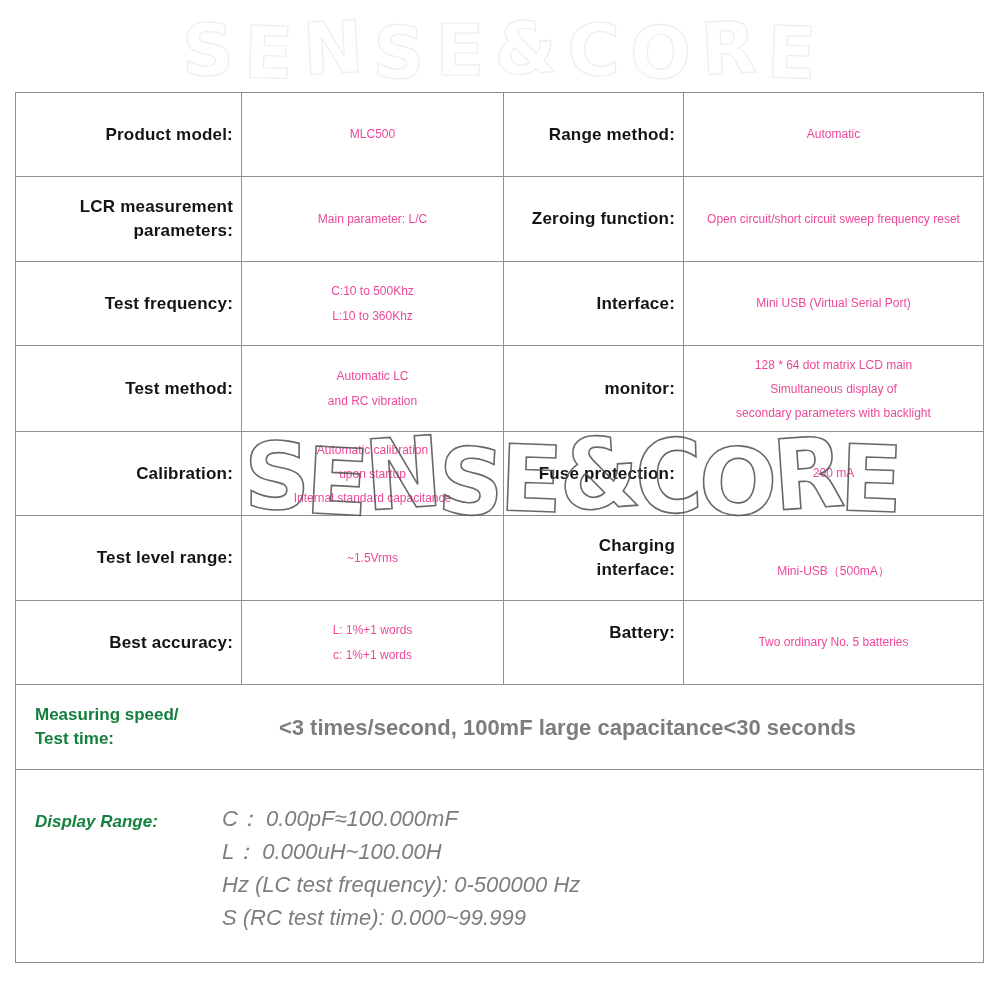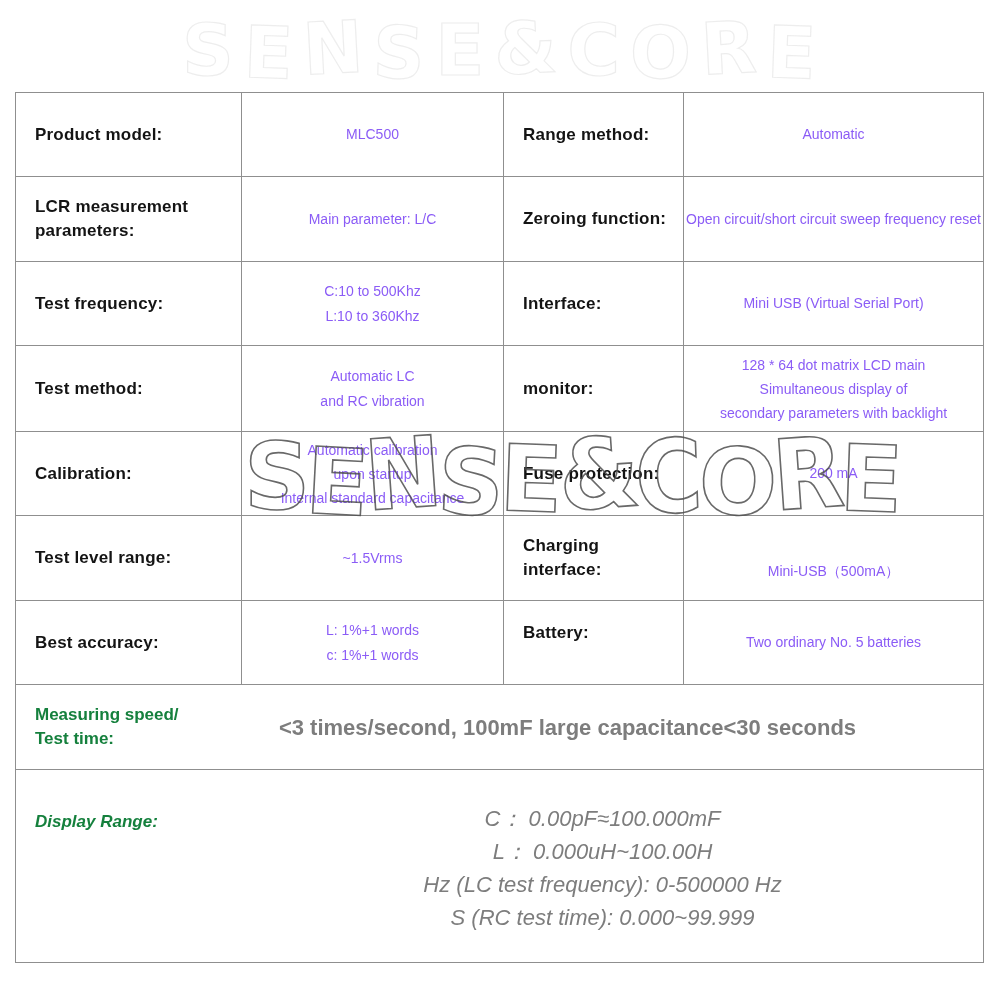--- a/index.html
+++ b/index.html
@@ -24,30 +24,30 @@
   }
   table.spec td {
     border: 1px solid #8f8f8f;
     vertical-align: middle;
     white-space: pre-line;
   }
   td.lbl {
     font-size: 17px;
     font-weight: 700;
     color: #141414;
-    text-align: left;
+    text-align: right;
     padding-left: 19px;
     padding-right: 8px;
     line-height: 24px;
     letter-spacing: 0.2px;
   }
   td.val {
-    font-size: 14px;
+    font-size: 12px;
     font-weight: 400;
-    color: #8b5cf6;
+    color: #ec4899;
     text-align: center;
     padding: 0 2px;
     line-height: 25px;
   }
   td.fullcell { padding: 0; }
   .fullrow {
     display: flex;
     align-items: center;
     height: 100%;
   }
@@ -69,21 +69,21 @@
     white-space: pre-line;
     line-height: 33px;
   }
   .fullrow.speed-row .fval {
     text-align: center;
     padding-right: 70px;
     font-weight: bold;
   }
   .fullrow.range-row { align-items: flex-start; font-style: italic; }
   .fullrow.range-row .flabel { padding-top: 22px; }
-  .fullrow.range-row .fval { text-align: center; padding-top: 14px; padding-bottom: 10px; }
+  .fullrow.range-row .fval { text-align: left; padding-top: 14px; padding-bottom: 10px; }
 
   
   .wm {
     position: absolute;
     pointer-events: none;
     font-family: "DejaVu Sans", sans-serif;
     font-weight: 700;
     color: transparent;
     white-space: nowrap;
     z-index: 5;

